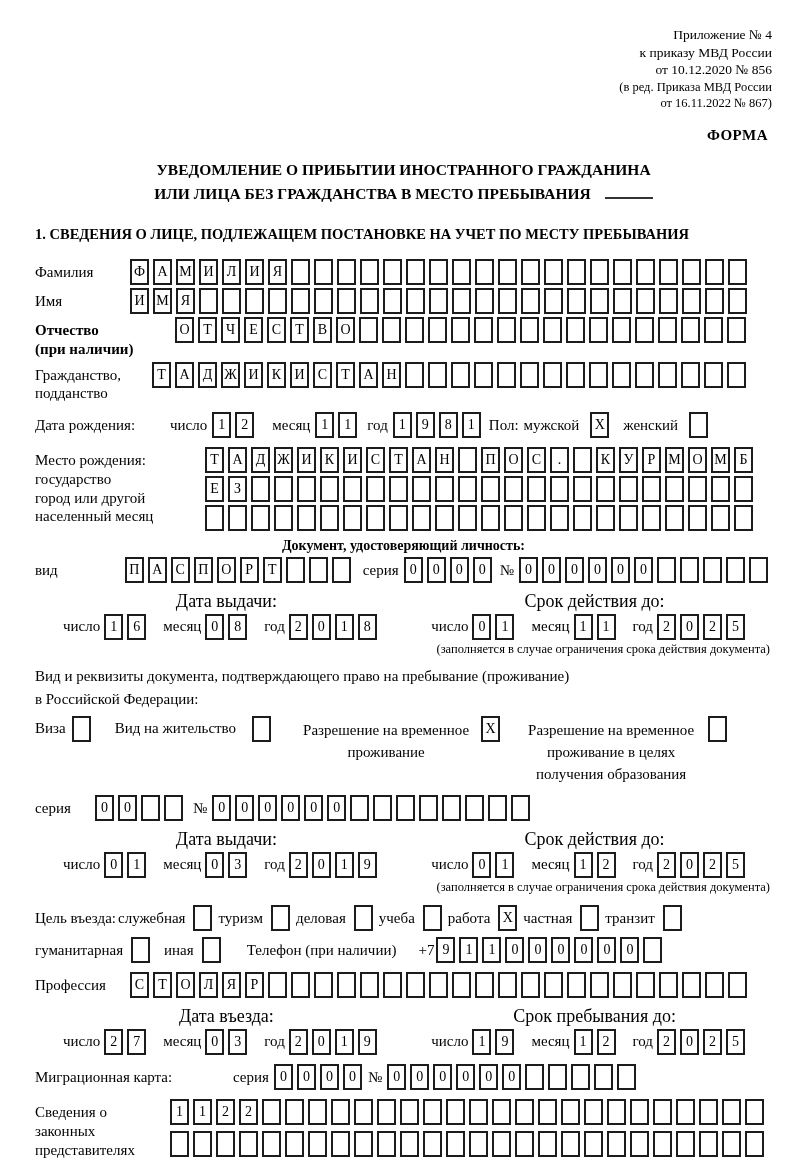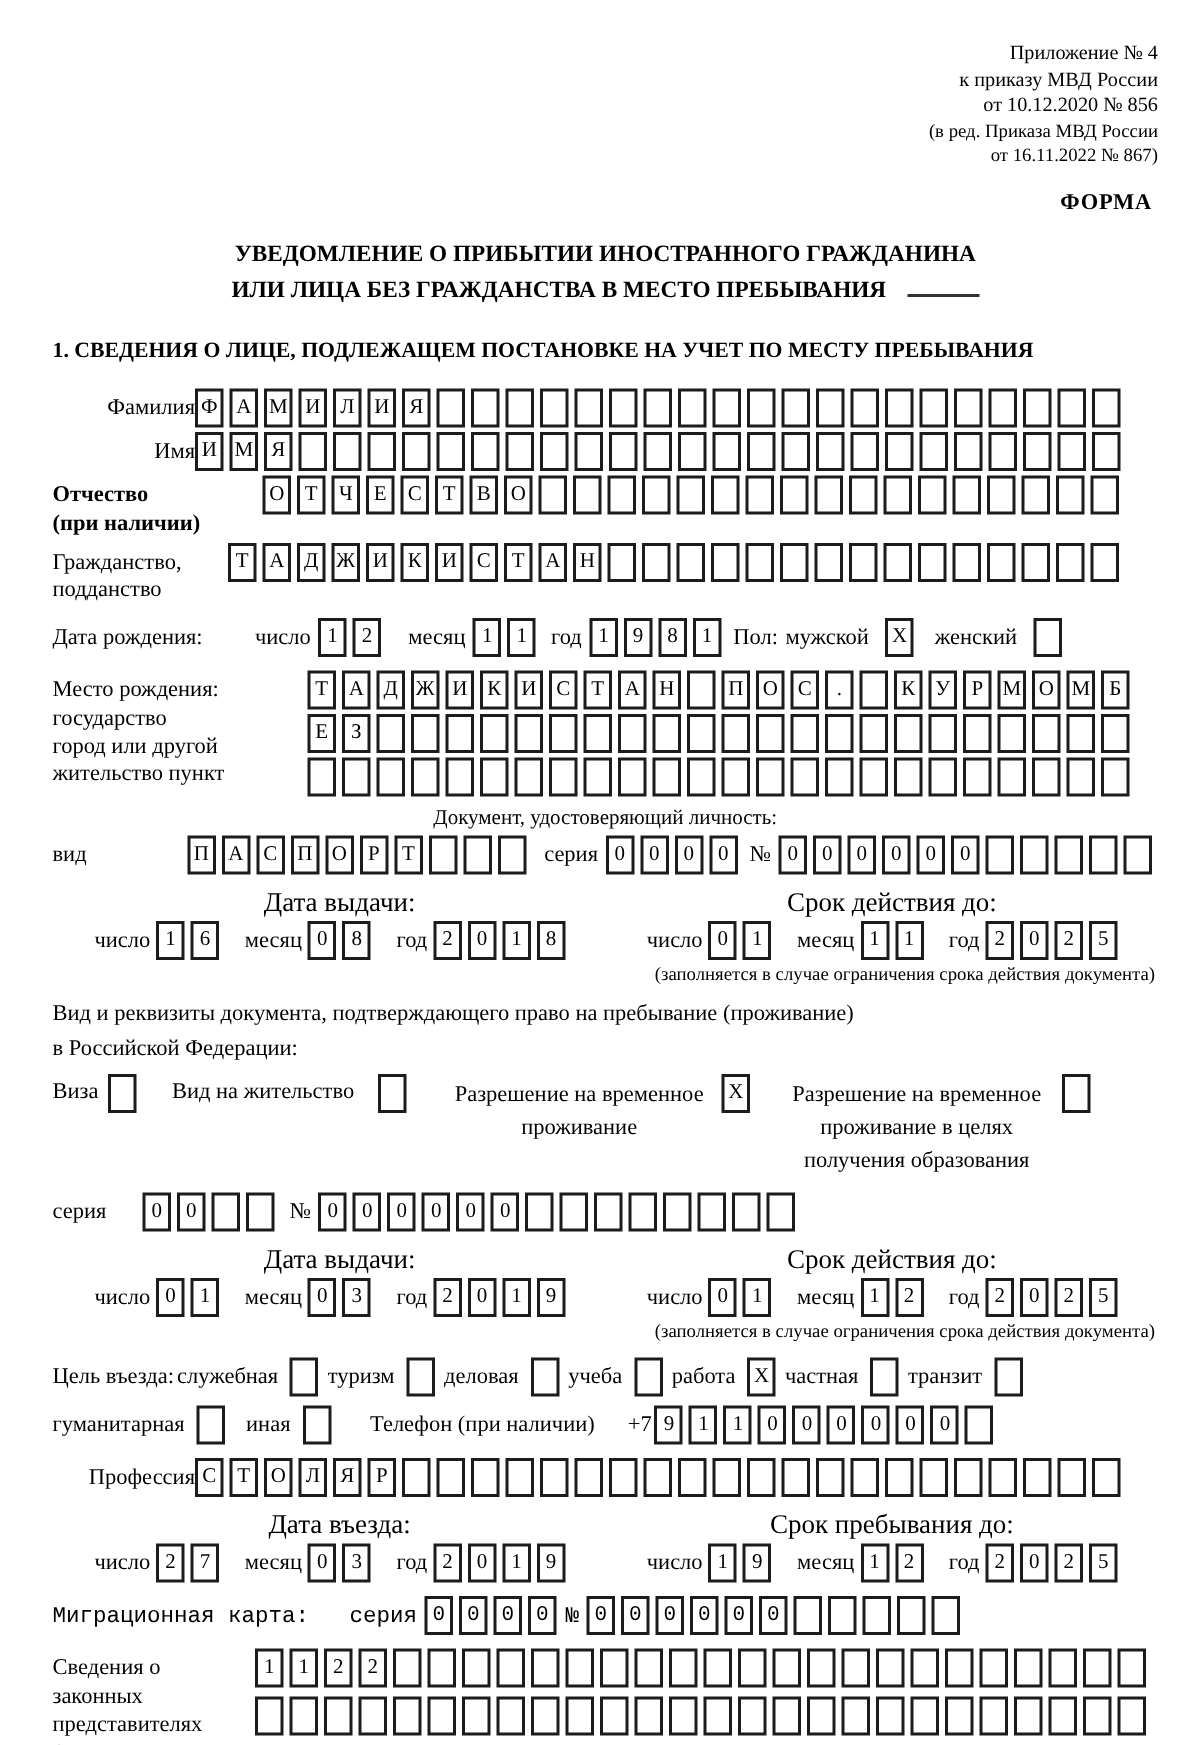--- a/index.html
+++ b/index.html
@@ -12,42 +12,42 @@
   .forma{font-weight:bold;text-align:right;font-size:15px;margin-top:16px;padding-right:4px;letter-spacing:.5px;}
 
   .title{font-weight:bold;text-align:center;font-size:15.5px;line-height:1.55;margin-top:14px;}
   .blank-underline{display:inline-block;width:48px;border-bottom:2px solid #333;margin-left:14px;vertical-align:baseline;}
   .sec-heading{font-weight:bold;font-size:14.5px;margin-top:20px;margin-bottom:16px;}
 
   
   .frow{display:flex;align-items:flex-start;margin-bottom:3px;}
   .frow.mt{margin-top:9px;}
   .flabel{flex-shrink:0;font-size:15px;line-height:1.25;padding-top:4px;}
-  .w95{width:95px;text-align:right;} .w117{width:117px;} .w140{width:140px;font-weight:bold;} .w170{width:170px;} .w105{width:105px;}
+  .w95{width:95px;} .w117{width:117px;} .w140{width:140px;font-weight:bold;} .w170{width:170px;} .w105{width:105px;}
 
   .cells{display:inline-block;white-space:nowrap;line-height:0;}
   .cellrows .cells{display:block;margin-bottom:3px;}
   .cell{display:inline-block;box-sizing:border-box;width:19px;height:26px;border:2px solid #1c1c1c;margin-right:4px;text-align:center;line-height:22px;font-size:14px;vertical-align:middle;background:#fff;}
   .cbox{margin-left:6px;margin-right:6px;}
 
   .inline-lbl{font-size:15px;margin-right:5px;white-space:nowrap;}
   .gap{display:inline-block;width:14px;}
 
   
   .dates-row{display:flex;margin-top:8px;margin-bottom:2px;}
   .dgroup{display:inline-block;}
   .dg-left{margin-left:28px;}
   .dg-right{margin-left:auto;margin-right:14px;}
   .dtitle{text-align:center;font-size:18px;margin-bottom:2px;}
   .dline{white-space:nowrap;}
   .dline .inline-lbl{margin-right:4px;}
   .dline .cells{margin-right:9px;}
   .dnote{text-align:right;font-size:12.5px;white-space:nowrap;margin-top:1px;margin-bottom:6px;padding-right:2px;}
 
-  .center-heading{text-align:center;font-weight:normal;font-size:14px;margin:4px 0 3px 0;}
+  .center-heading{text-align:center;font-weight:bold;font-size:14px;margin:4px 0 3px 0;}
   .intro{font-size:15px;margin-top:8px;line-height:1.5;}
 
   
   .opt-row{display:flex;align-items:flex-start;margin-top:6px;margin-bottom:10px;}
   .opt-pair{display:flex;align-items:flex-start;}
   .opt-label{font-size:15px;padding-top:4px;}
   .opt-center{text-align:center;line-height:1.45;}
   .ow175{width:178px;} .ow185{width:182px;}
 
   .purpose-line{display:flex;align-items:center;flex-wrap:nowrap;margin-top:10px;}
@@ -116,21 +116,21 @@
     <span class="cell cbox">X</span>
     <span class="inline-lbl" style="margin-left:8px;font-family:Liberation Serif, serif;">женский</span>
     <span class="cell cbox"></span>
   </div>
 
   <div class="frow mt">
     <div class="flabel w170">
       <div>Место рождения:</div>
       <div>государство</div>
       <div>город или другой</div>
-      <div>жительство пункт</div>
+      <div>населенный месяц</div>
     </div>
     <div class="cellrows">
       <div class="cells"><span class="cell">Т</span><span class="cell">А</span><span class="cell">Д</span><span class="cell">Ж</span><span class="cell">И</span><span class="cell">К</span><span class="cell">И</span><span class="cell">С</span><span class="cell">Т</span><span class="cell">А</span><span class="cell">Н</span><span class="cell"></span><span class="cell">П</span><span class="cell">О</span><span class="cell">С</span><span class="cell">.</span><span class="cell"></span><span class="cell">К</span><span class="cell">У</span><span class="cell">Р</span><span class="cell">М</span><span class="cell">О</span><span class="cell">М</span><span class="cell">Б</span></div>
       <div class="cells"><span class="cell">Е</span><span class="cell">З</span><span class="cell"></span><span class="cell"></span><span class="cell"></span><span class="cell"></span><span class="cell"></span><span class="cell"></span><span class="cell"></span><span class="cell"></span><span class="cell"></span><span class="cell"></span><span class="cell"></span><span class="cell"></span><span class="cell"></span><span class="cell"></span><span class="cell"></span><span class="cell"></span><span class="cell"></span><span class="cell"></span><span class="cell"></span><span class="cell"></span><span class="cell"></span><span class="cell"></span></div>
       <div class="cells"><span class="cell"></span><span class="cell"></span><span class="cell"></span><span class="cell"></span><span class="cell"></span><span class="cell"></span><span class="cell"></span><span class="cell"></span><span class="cell"></span><span class="cell"></span><span class="cell"></span><span class="cell"></span><span class="cell"></span><span class="cell"></span><span class="cell"></span><span class="cell"></span><span class="cell"></span><span class="cell"></span><span class="cell"></span><span class="cell"></span><span class="cell"></span><span class="cell"></span><span class="cell"></span><span class="cell"></span></div>
     </div>
   </div>
 
   <div class="center-heading">Документ, удостоверяющий личность:</div>
 
@@ -259,21 +259,21 @@
     <div class="dgroup dg-right">
       <div class="dtitle">Срок пребывания до:</div>
       <div class="dline">
         <span class="inline-lbl">число</span><span class="cells"><span class="cell">1</span><span class="cell">9</span></span>
         <span class="inline-lbl">месяц</span><span class="cells"><span class="cell">1</span><span class="cell">2</span></span>
         <span class="inline-lbl">год</span><span class="cells"><span class="cell">2</span><span class="cell">0</span><span class="cell">2</span><span class="cell">5</span></span>
       </div>
     </div>
   </div>
 
-  <div class="frow mt" style="align-items:center;font-family:Liberation Mono, monospace;">
+  <div class="frow mt" style="align-items:center;">
     <span class="inline-lbl" style="width:165px;">Миграционная карта:</span>
     <span class="inline-lbl" style="margin-left:28px;">серия</span>
     <span class="cells"><span class="cell">0</span><span class="cell">0</span><span class="cell">0</span><span class="cell">0</span></span>
     <span class="inline-lbl" style="margin-left:2px;">№</span>
     <span class="cells"><span class="cell">0</span><span class="cell">0</span><span class="cell">0</span><span class="cell">0</span><span class="cell">0</span><span class="cell">0</span><span class="cell"></span><span class="cell"></span><span class="cell"></span><span class="cell"></span><span class="cell"></span></span>
   </div>
 
   <div class="frow mt">
     <div class="flabel w105">
       <div>Сведения о</div>

